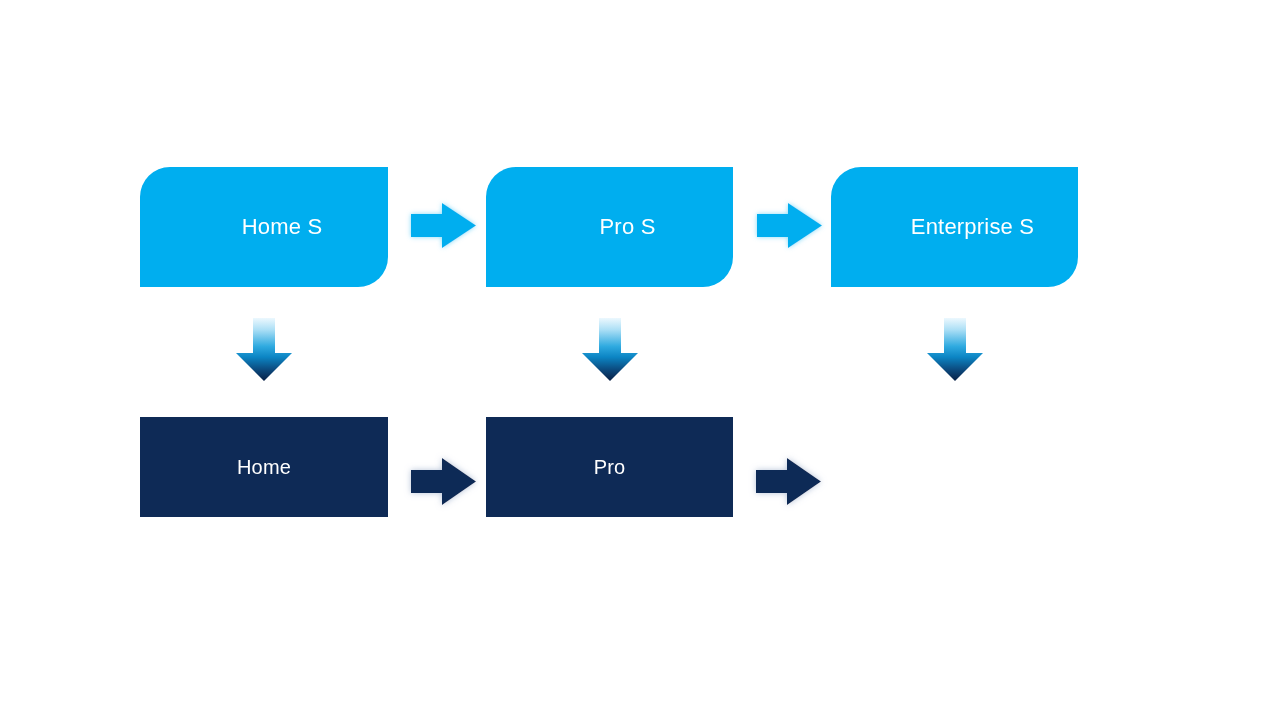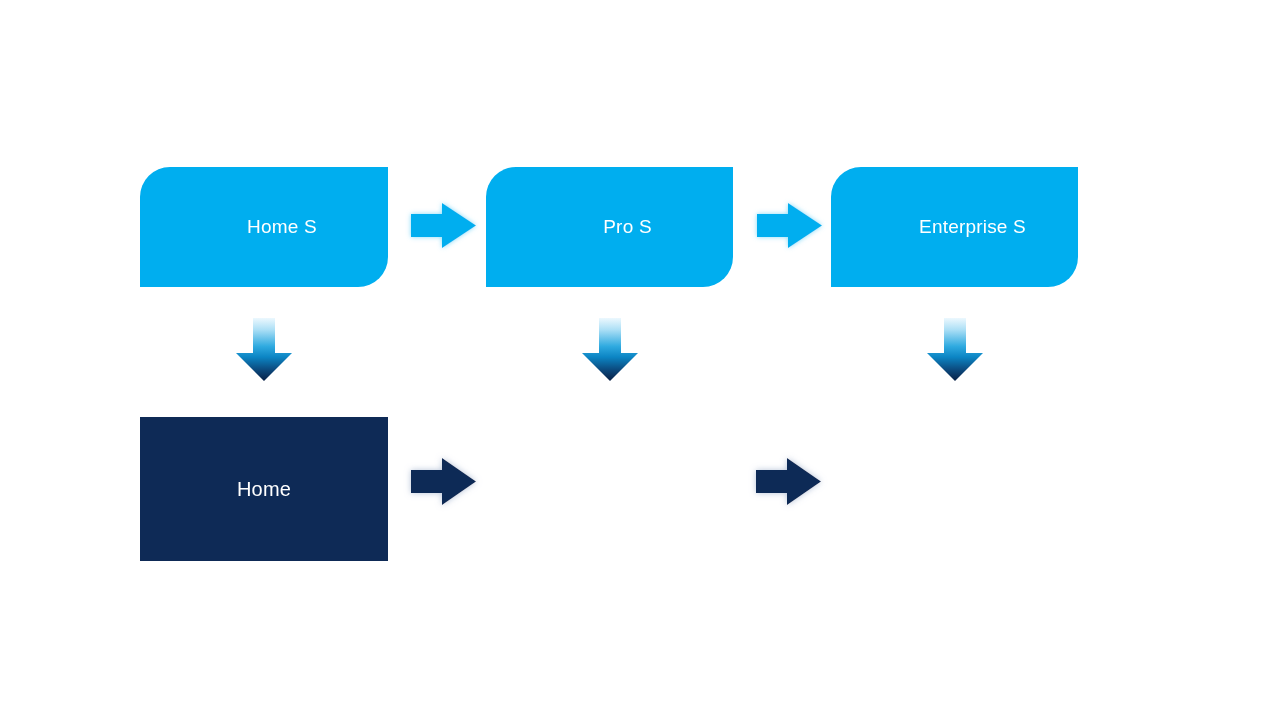--- a/index.html
+++ b/index.html
@@ -19,36 +19,36 @@
     position: absolute;
     display: flex;
     align-items: center;
     justify-content: center;
     color: var(--text, #ffffff);
     box-sizing: border-box;
   }
   .box-top {
     background: var(--top-box, #00AEEF);
     border-radius: 30px 0 30px 0;
-    font-size: 19px;
+    font-size: 22px;
     letter-spacing: 0.2px;
     padding-left: 36px;
   }
   .box-bottom {
     background: var(--bottom-box, #0E2A56);
     border-radius: 0;
     font-size: 20px;
     letter-spacing: 0.2px;
   }
   
   .col0 { left: 140px; width: 248px; }
   .col1 { left: 486px; width: 247px; justify-content: center; }
   .col2 { left: 831px; width: 247px; }
   .row-top    { top: 167px; height: 120px; }
-  .row-bottom { top: 417px; height: 144px; }
+  .row-bottom { top: 417px; height: 100px; }
 
   .arrow {
     position: absolute;
   }
   .arrow svg { overflow: visible; display: block; }
 
   .right-top-1    { left: 411px; top: 203px; }
   .right-top-2    { left: 757px; top: 203px; }
   .right-bottom-1 { left: 411px; top: 458px; }
   .right-bottom-2 { left: 756px; top: 458px; }
@@ -87,20 +87,23 @@
   <div class="node box-top row-top col1">
     <span>Pro S</span>
   </div>
   <div class="node box-top row-top col2">
     <span>Enterprise S</span>
   </div>
 
   <div class="node box-bottom row-bottom col0">
     <span>Home</span>
   </div>
+  <div class="node box-bottom row-bottom col1">
+    <span>Pro</span>
+  </div>
 
   <div class="arrow right-top-1">
     <svg width="65" height="45" viewBox="0 0 65 45">
       <polygon points="0,11 31,11 31,0 65,22.5 31,45 31,34 0,34" filter="url(#glowTop)" fill="#00AEEF"></polygon>
     </svg>
   </div>
   <div class="arrow right-top-2">
     <svg width="65" height="45" viewBox="0 0 65 45">
       <polygon points="0,11 31,11 31,0 65,22.5 31,45 31,34 0,34" filter="url(#glowTop)" fill="#00AEEF"></polygon>
     </svg>

